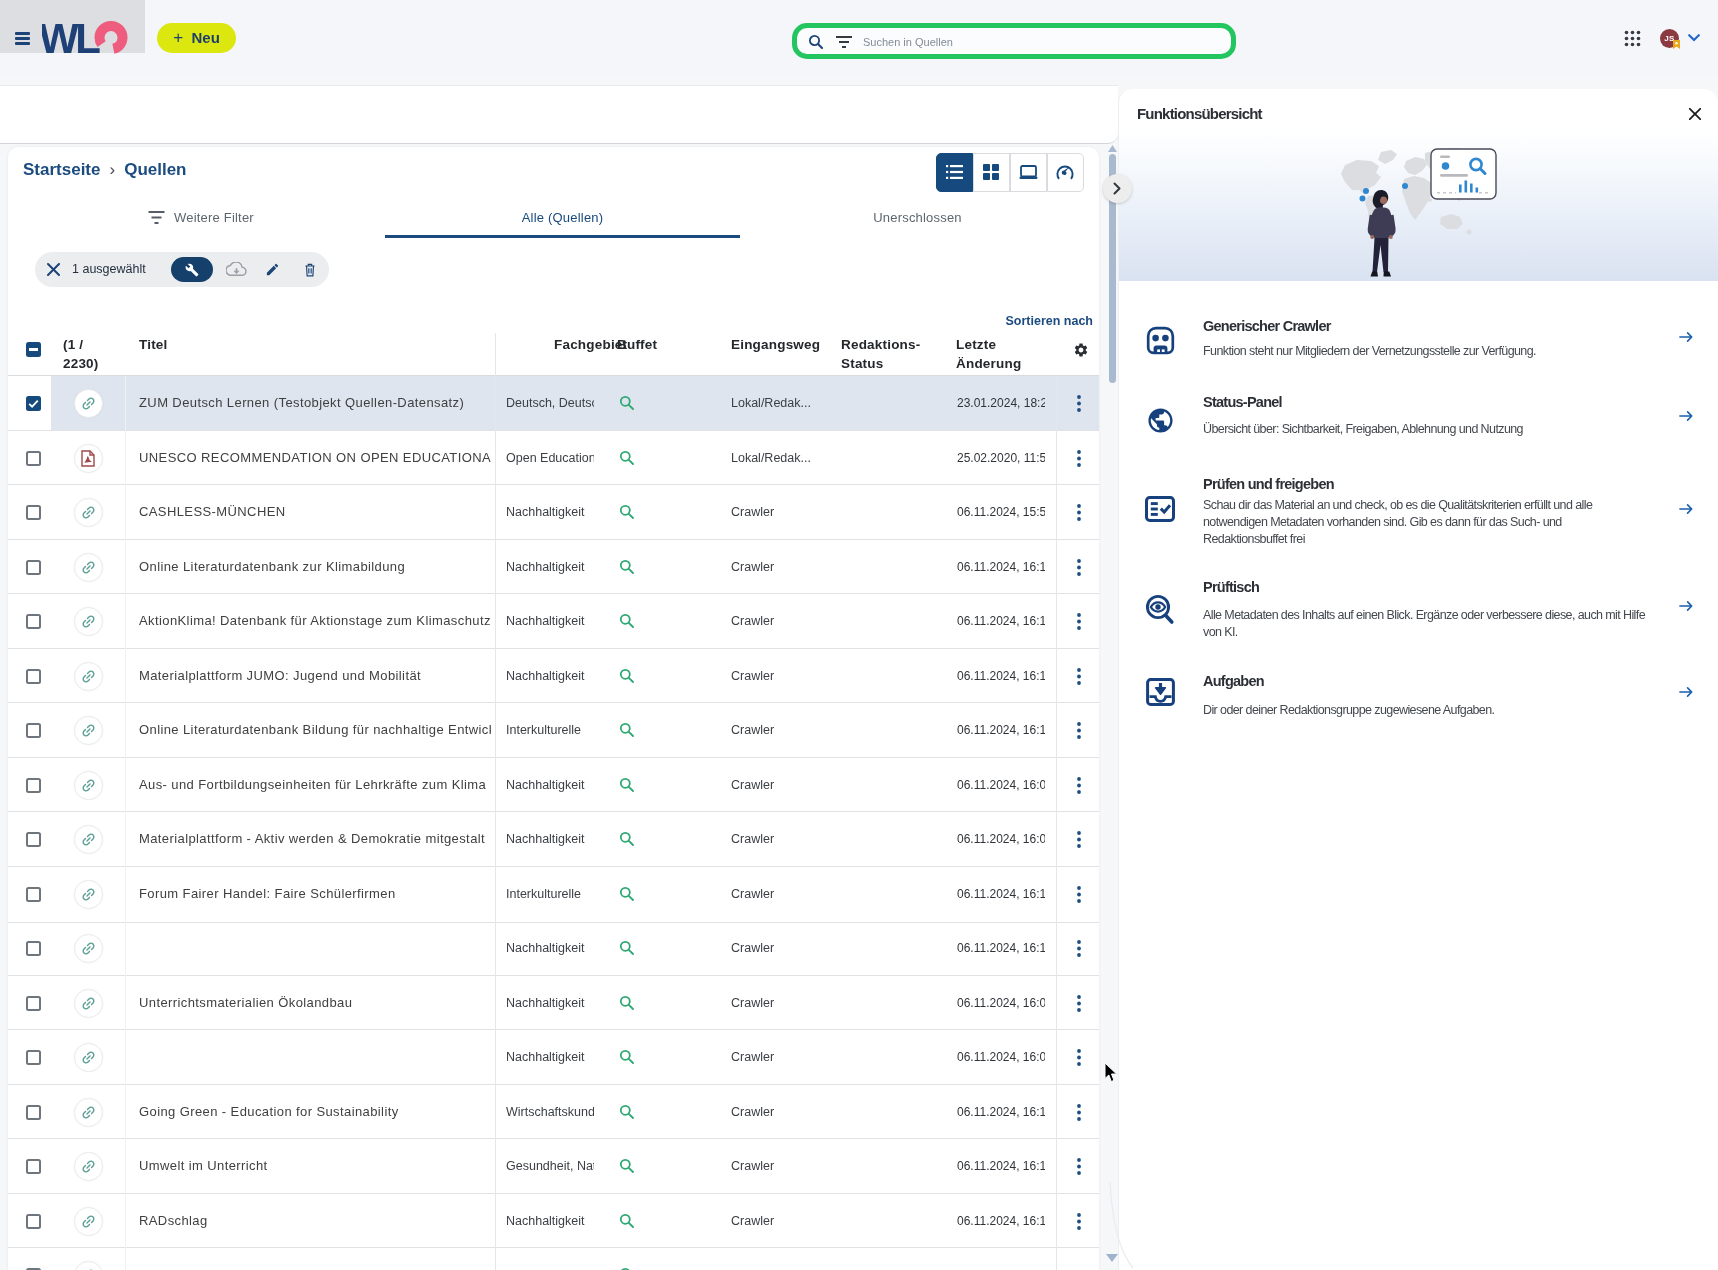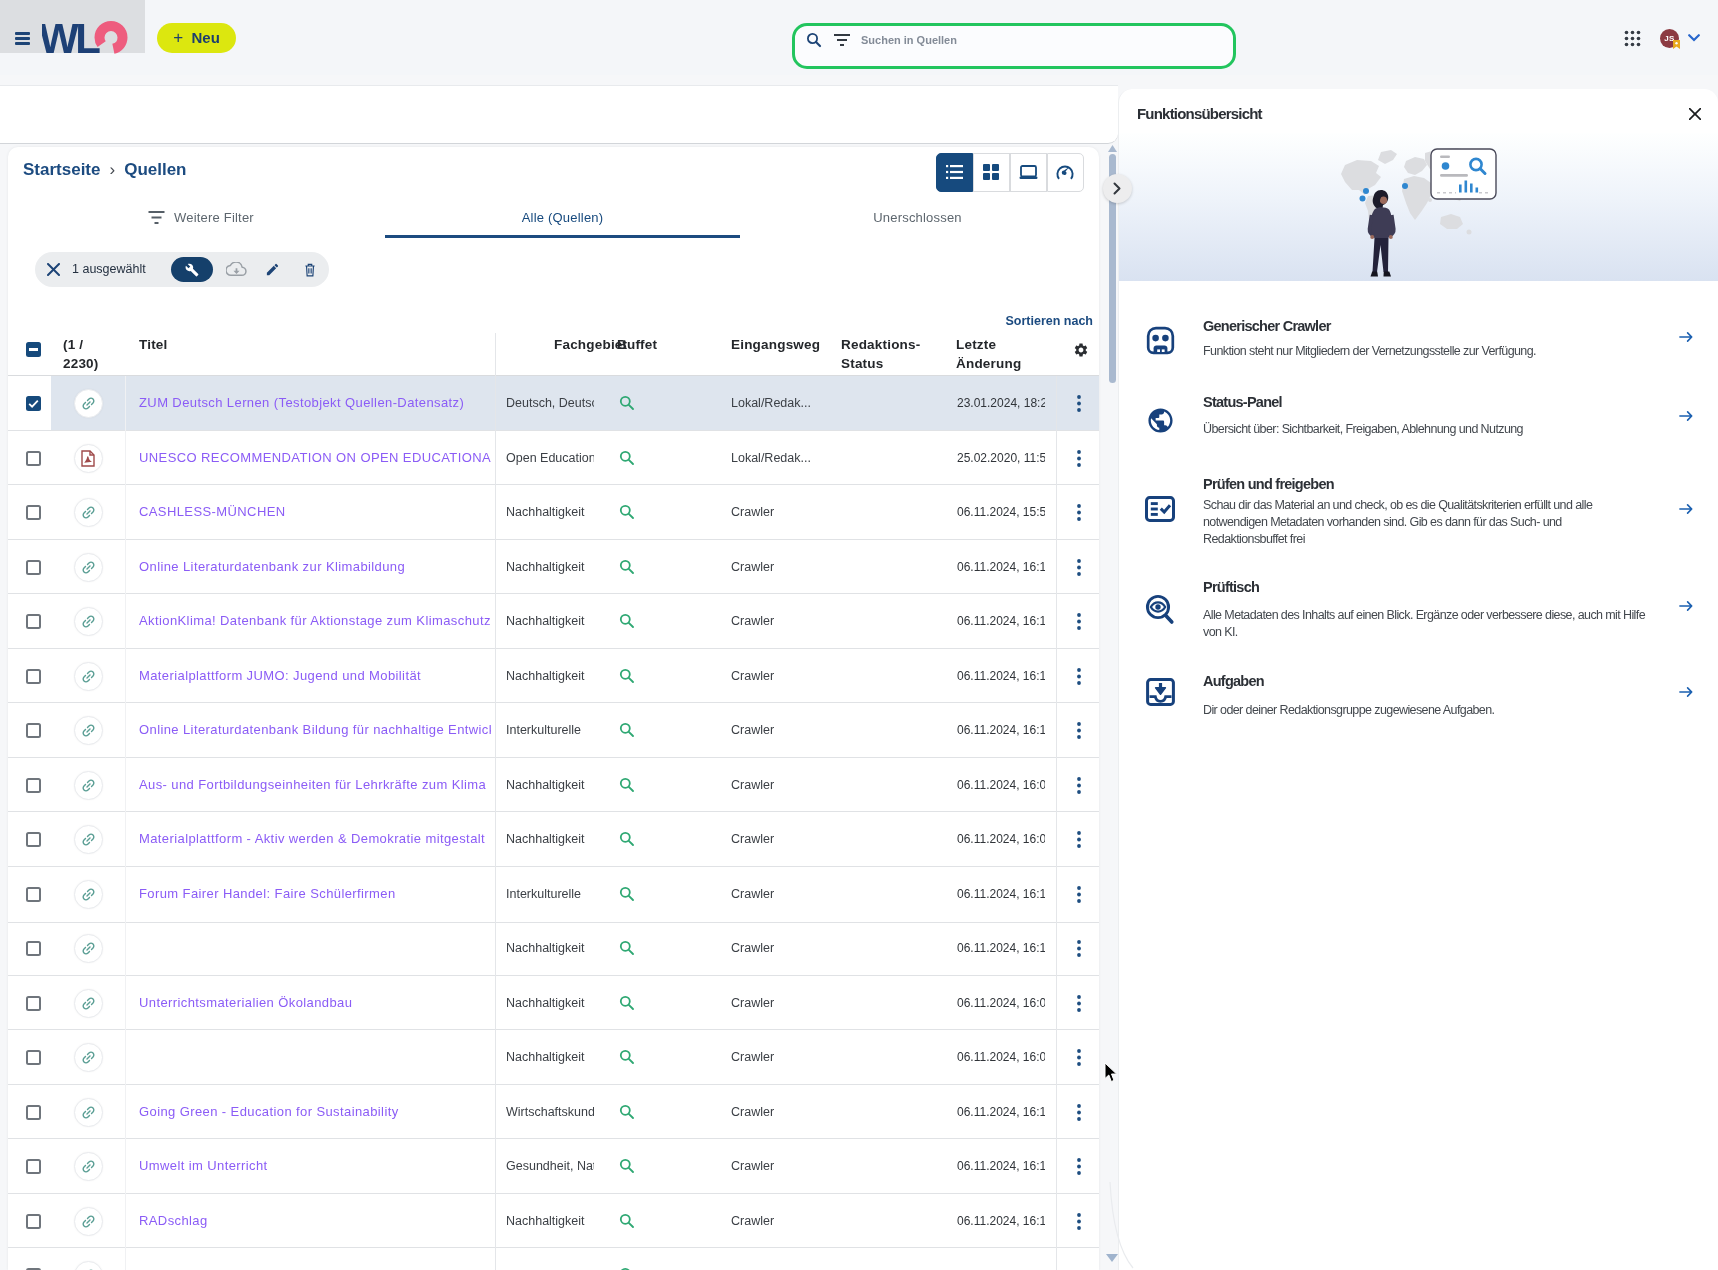--- a/index.html
+++ b/index.html
@@ -6,21 +6,21 @@
   html,body { width:1718px; height:1270px; overflow:hidden; }
   body { font-family:"Liberation Sans", sans-serif; background:#f6f7f9; position:relative; }
   .abs { position:absolute; }
   svg { display:block; }
 
   
   #topbar { position:absolute; left:0; top:0; width:1718px; height:75px; background:#f4f6f9; }
   #logobox { position:absolute; left:0; top:0; width:145px; height:53px; background:#dcdee1; }
   .burger-l { position:absolute; left:15px; width:15px; height:2.6px; background:#1d4476; border-radius:1px; }
   #neubtn { position:absolute; left:157px; top:23px; width:79px; height:30px; background:#dce70f; border-radius:15px; color:#1d3f6e; font-weight:bold; font-size:15px; line-height:30px; text-align:center; }
-  #searchbar { position:absolute; left:792px; top:23px; width:444px; height:46px; background:#fbfcfe; border:3px solid #22c55e; border-radius:15px;font-weight:bold; }
+  #searchbar { position:absolute; left:792px; top:23px; width:444px; height:36px; background:#fbfcfe; border:5px solid #22c55e; border-radius:15px; }
   #searchph { position:absolute; left:66px; top:0; line-height:28px; font-size:11px; color:#838b97; }
 
   
   #strip { position:absolute; left:0; top:85px; width:1118px; height:59px; background:#fff; border-top:1px solid #e8eaed; border-bottom:1px solid #d2d5d9; border-radius:0 0 10px 0; }
   #card { position:absolute; left:8px; top:147px; width:1091px; height:1123px; background:#fff; border-radius:10px 10px 0 0; box-shadow:0 0 3px rgba(40,50,60,.08); }
 
   #crumbs { position:absolute; left:23px; top:160px; font-size:17px; font-weight:bold; color:#1c4b80; }
   #crumbs .sep { color:#454a51; font-weight:normal; padding:0 9px; }
 
   
@@ -39,21 +39,21 @@
   
   .hline1 { position:absolute; top:337px; height:16px; line-height:16px; font-size:13.5px; font-weight:bold; color:#24272b; letter-spacing:.2px; }
   .hline2 { position:absolute; top:356px; height:16px; line-height:16px; font-size:13.5px; font-weight:bold; color:#24272b; letter-spacing:.2px; }
   #hborder { position:absolute; left:8px; top:375px; width:1091px; height:1px; background:#d9dbde; }
 
   .row { position:absolute; left:8px; width:1091px; height:55px; }
   .row .bb { position:absolute; left:0; bottom:0; width:100%; height:1px; background:#e0e2e5; }
   .row.sel .hl { position:absolute; left:43px; top:0; width:1048px; height:54px; background:#dee5ee; }
   .cb { position:absolute; left:18px; top:20px; width:15px; height:15px; border:2px solid #6f757c; border-radius:2.5px; background:#fff; }
   .circ { position:absolute; left:65.5px; top:13px; width:29px; height:29px; border-radius:50%; background:#fff; border:1px solid #e9ebee; box-shadow:0 0 2px rgba(0,0,0,.05); display:flex; align-items:center; justify-content:center; }
-  .title { position:absolute; left:131px; top:0; width:352px; height:54px; line-height:54px; font-size:13px; color:#8b5cf6; letter-spacing:.4px; white-space:nowrap; overflow:hidden; }
+  .title { position:absolute; left:131px; top:0; width:352px; height:54px; line-height:54px; font-size:13px; color:#404040; letter-spacing:.4px; white-space:nowrap; overflow:hidden; }
   .fach { position:absolute; left:498px; top:0; width:88px; height:54px; line-height:54px; font-size:12.5px; color:#3c4046; white-space:nowrap; overflow:hidden; }
   .ew { position:absolute; left:723px; top:0; height:54px; line-height:54px; font-size:12.5px; color:#3c4046; white-space:nowrap; }
   .date { position:absolute; left:949px; top:0; width:88px; height:54px; line-height:54px; font-size:12px; color:#303439; white-space:nowrap; overflow:hidden; }
   .buf { position:absolute; left:611px; top:19px; }
   .dots { position:absolute; left:1069px; top:19px; }
 
   .vsep { position:absolute; width:1px; background:#e4e6e9; }
 
   
   #rpanel { position:absolute; left:1118px; top:89px; width:600px; height:1181px; background:#fff; border-radius:14px 14px 0 0; border-left:1px solid #eceef0; }

